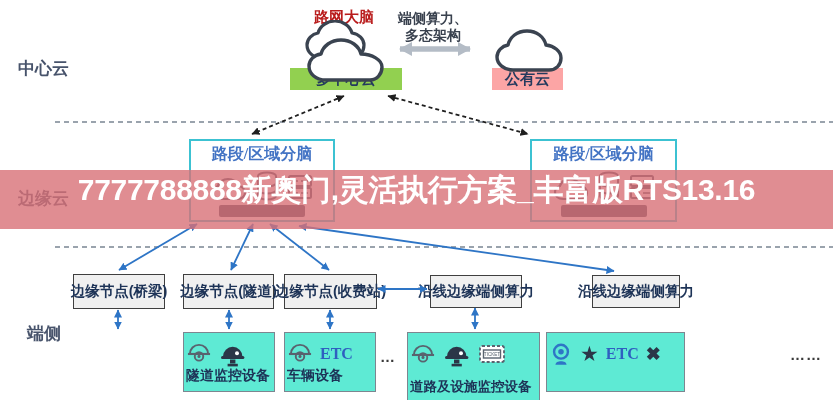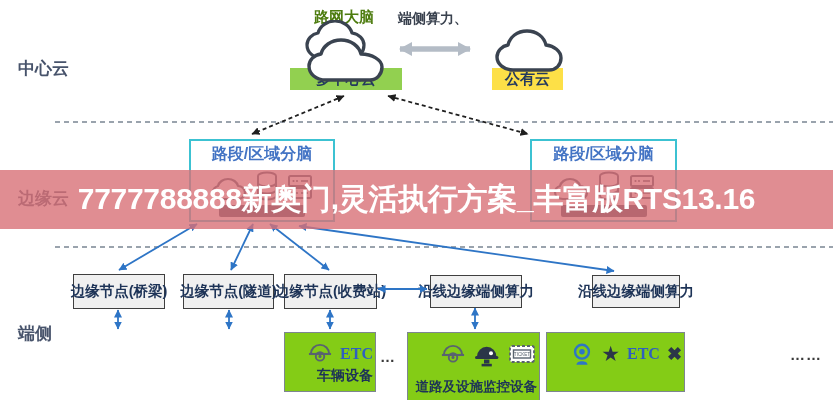--- a/index.html
+++ b/index.html
@@ -7,52 +7,52 @@
     position:relative;width:833px;height:400px;background:#ffffff;overflow:hidden;
     font-family:"Liberation Sans",sans-serif;
   }
   .abs{position:absolute;}
   svg.layer{position:absolute;left:0;top:0;width:833px;height:400px;pointer-events:none;z-index:4;}
 
   
   .lane-label{font-size:17px;font-weight:bold;color:#47536b;z-index:2;}
 
   
-  .cloud-title{font-size:15px;font-weight:bold;color:#4d7c0f;text-align:center;z-index:2;}
+  .cloud-title{font-size:15px;font-weight:bold;color:#b91c1c;text-align:center;z-index:2;}
   .mid-label{font-size:14px;font-weight:bold;color:#39414e;text-align:center;line-height:17px;z-index:2;}
   .tag{display:flex;align-items:center;justify-content:center;font-size:15px;font-weight:bold;color:#243a5e;z-index:2;}
   .tag.green{background:#92d050;}
-  .tag.yellow{background:#fde047;}
+  .tag.yellow{background:#fca5a5;}
   .cloud-svg{z-index:3;}
 
   
-  .brain-box{border:2px solid #3cc2d2;background:#ffffff;z-index:2;display:flex;flex-direction:column;align-items:center;}
+  .brain-box{border:2px solid #3cc2d2;background:#ffffff;z-index:2;display:flex;flex-direction:column;align-items:center;font-family:Liberation Serif, serif;}
   .brain-title{font-size:16px;font-weight:bold;color:#4273c4;margin-top:3px;white-space:nowrap;}
   .brain-icons{display:flex;align-items:flex-end;gap:9px;margin-top:2px;height:34px;}
   .compute-bar{width:86px;height:12px;background:#3a4254;border-radius:2px;margin-top:4px;}
 
   
   .node-box{background:#f0f0f0;border:1.6px solid #3f3f3f;z-index:2;
     display:flex;flex-direction:row;align-items:center;justify-content:center;}
   .node-box span{font-size:14.5px;font-weight:bold;color:#1d3357;line-height:15px;white-space:nowrap;}
 
   
-  .device-box{background:#84cc16;border:1.6px solid #7d8690;z-index:2;
-    display:flex;flex-direction:column;align-items:flex-end;justify-content:space-between;padding:7px 2px 6px 2px;box-sizing:border-box;}
+  .device-box{background:#5eead4;border:1.6px solid #7d8690;z-index:2;
+    display:flex;flex-direction:column;align-items:flex-start;justify-content:space-between;padding:7px 2px 6px 2px;box-sizing:border-box;}
   .device-icons{display:flex;align-items:center;justify-content:center;gap:7px;height:28px;}
   .device-label{font-size:14px;font-weight:bold;color:#1d3357;white-space:nowrap;}
   .proto-label{font-family:"Liberation Serif",serif;font-size:16px;font-weight:600;color:#2f5fc0;}
   .icon-star::before{content:"★";color:#2b3648;font-size:21px;line-height:21px;}
   .icon-cross::before{content:"✖";color:#2b3648;font-size:18px;font-weight:bold;line-height:18px;}
   .ellipsis{font-size:15px;font-weight:bold;color:#3a3a3a;letter-spacing:1px;z-index:2;}
 
   
   .overlay-band{
     left:0;top:170px;width:833px;height:59px;background:rgba(216,112,119,0.8);z-index:6;
-    display:flex;align-items:center;justify-content:center;
+    display:flex;align-items:flex-start;justify-content:center;
   }
   .overlay-text{color:#ffffff;font-size:30px;font-weight:800;white-space:nowrap;letter-spacing:-0.3px;}
 </style>
 </head>
 <body>
 
 <div class="canvas">
 
   <svg class="layer" viewBox="0 0 833 400">
     <defs>
@@ -83,33 +83,34 @@
       <line x1="378" y1="289" x2="427" y2="289" marker-start="url(#mb)" marker-end="url(#mb)"></line>
       <line x1="118" y1="310" x2="118" y2="329" marker-start="url(#mb)" marker-end="url(#mb)"></line>
       <line x1="229" y1="310" x2="229" y2="329" marker-start="url(#mb)" marker-end="url(#mb)"></line>
       <line x1="330" y1="310" x2="330" y2="329" marker-start="url(#mb)" marker-end="url(#mb)"></line>
       <line x1="475" y1="308" x2="475" y2="329" marker-start="url(#mb)" marker-end="url(#mb)"></line>
     </g>
   </svg>
 
   <div class="abs lane-label" style="left:18px;top:57px;">中心云</div>
   <div class="abs lane-label" style="left:18px;top:187px;">边缘云</div>
-  <div class="abs lane-label" style="left:18px;top:322px;">端侧</div>
+  <div class="abs lane-label" style="left:27px;top:322px;">端侧</div>
 
   <div class="abs cloud-title" style="left:296px;top:8px;width:96px;">路网大脑</div>
   <div class="abs tag green" style="left:290px;top:68px;width:112px;height:22px;">
     <span>多中心云</span>
   </div>
   <svg class="abs cloud-svg" style="left:296px;top:20px;" width="98" height="64" viewBox="0 0 98 64">
     <path d="M56 38 H26 C17 38 11 32 11 25 C11 19 16 14 22 13 C24 6 31 1 39 1 C47 1 54 6 56 13 C63 14 68 19 68 25 C68 32 63 38 56 38 Z" fill="#ffffff" stroke="#3a4350" stroke-width="3.2" stroke-linejoin="round"></path>
     <path d="M74 60 H30 C20 60 13 54 13 46 C13 40 18 35 25 34 C27 26 35 20 45 20 C55 20 63 26 65 34 C76 34 86 40 86 47 C86 54 81 60 74 60 Z" fill="#ffffff" stroke="#3a4350" stroke-width="3.4" stroke-linejoin="round"></path>
   </svg>
 
   <div class="abs mid-label" style="left:390px;top:10px;width:86px;">
     <div>端侧算力、</div>
+    <div>多态架构</div>
   </div>
 
   <div class="abs tag yellow" style="left:492px;top:68px;width:71px;height:22px;">
     <span>公有云</span>
   </div>
   <svg class="abs cloud-svg" style="left:491px;top:24px;" width="76" height="50" viewBox="0 0 76 50">
     <path d="M58 46 H22 C13 46 6 40 6 33 C6 27 11 22 17 21 C19 13 26 7 36 7 C46 7 53 13 55 21 C63 22 70 27 70 34 C70 41 65 46 58 46 Z" fill="#ffffff" stroke="#3a4350" stroke-width="3.4" stroke-linejoin="round"></path>
   </svg>
 
   <div class="abs brain-box" style="left:189px;top:139px;width:146px;height:83px;box-sizing:border-box;">
@@ -179,51 +180,69 @@
   <div class="abs node-box" style="left:430px;top:275px;width:90px;height:31px;">
     <span>沿线边缘</span>
     <span>端侧算力</span>
   </div>
   <div class="abs node-box" style="left:592px;top:275px;width:86px;height:31px;">
     <span>沿线边缘</span>
     <span>端侧算力</span>
   </div>
 
 
-
-  <div class="abs device-box" style="left:284px;top:332px;width:92px;height:60px;">
-    <div class="device-icons">
-      <svg width="26" height="25" viewBox="0 0 26 26">
-        <path d="M3.5 13.5 A9.5 9.5 0 0 1 22.5 13.5 Z" fill="none" stroke="#59636f" stroke-width="2"></path>
-        <line x1="1.5" y1="13.5" x2="24.5" y2="13.5" stroke="#59636f" stroke-width="2.2"></line>
-        <circle cx="13" cy="16" r="4.4" fill="none" stroke="#59636f" stroke-width="2"></circle>
-        <circle cx="13" cy="16" r="1.6" fill="#59636f"></circle>
-      </svg>
-      <span class="proto-label">ETC</span>
-    </div>
-    <div class="device-label">车辆设备</div>
-  </div>
-
-  <div class="abs ellipsis" style="left:380px;top:348px;">…</div>
-
-  <div class="abs device-box" style="left:407px;top:332px;width:133px;height:71px;">
+  <div class="abs device-box" style="left:183px;top:332px;width:92px;height:60px;">
     <div class="device-icons">
       <svg width="26" height="25" viewBox="0 0 26 26">
         <path d="M3.5 13.5 A9.5 9.5 0 0 1 22.5 13.5 Z" fill="none" stroke="#59636f" stroke-width="2"></path>
         <line x1="1.5" y1="13.5" x2="24.5" y2="13.5" stroke="#59636f" stroke-width="2.2"></line>
         <circle cx="13" cy="16" r="4.4" fill="none" stroke="#59636f" stroke-width="2"></circle>
         <circle cx="13" cy="16" r="1.6" fill="#59636f"></circle>
       </svg>
       <svg width="27" height="26" viewBox="0 0 27 26">
         <path d="M4 15.5 A9.7 9.7 0 0 1 23.4 15.5 Z" fill="#2b3648"></path>
         <rect x="2" y="15" width="23.4" height="3" rx="1.5" fill="#2b3648"></rect>
         <circle cx="18" cy="12.2" r="2" fill="#ffffff"></circle>
         <rect x="11" y="18.5" width="5.4" height="4" fill="#2b3648"></rect>
         <rect x="8.6" y="22.8" width="10.2" height="2.6" fill="#2b3648"></rect>
       </svg>
+    </div>
+    <div class="device-label">隧道监控设备</div>
+  </div>
+
+  <div class="abs device-box" style="left:284px;top:332px;width:92px;height:60px;">
+    <div class="device-icons">
+      <svg width="26" height="25" viewBox="0 0 26 26">
+        <path d="M3.5 13.5 A9.5 9.5 0 0 1 22.5 13.5 Z" fill="none" stroke="#59636f" stroke-width="2"></path>
+        <line x1="1.5" y1="13.5" x2="24.5" y2="13.5" stroke="#59636f" stroke-width="2.2"></line>
+        <circle cx="13" cy="16" r="4.4" fill="none" stroke="#59636f" stroke-width="2"></circle>
+        <circle cx="13" cy="16" r="1.6" fill="#59636f"></circle>
+      </svg>
+      <span class="proto-label">ETC</span>
+    </div>
+    <div class="device-label">车辆设备</div>
+  </div>
+
+  <div class="abs ellipsis" style="left:380px;top:348px;">…</div>
+
+  <div class="abs device-box" style="left:407px;top:332px;width:133px;height:71px;">
+    <div class="device-icons">
+      <svg width="26" height="25" viewBox="0 0 26 26">
+        <path d="M3.5 13.5 A9.5 9.5 0 0 1 22.5 13.5 Z" fill="none" stroke="#59636f" stroke-width="2"></path>
+        <line x1="1.5" y1="13.5" x2="24.5" y2="13.5" stroke="#59636f" stroke-width="2.2"></line>
+        <circle cx="13" cy="16" r="4.4" fill="none" stroke="#59636f" stroke-width="2"></circle>
+        <circle cx="13" cy="16" r="1.6" fill="#59636f"></circle>
+      </svg>
+      <svg width="27" height="26" viewBox="0 0 27 26">
+        <path d="M4 15.5 A9.7 9.7 0 0 1 23.4 15.5 Z" fill="#2b3648"></path>
+        <rect x="2" y="15" width="23.4" height="3" rx="1.5" fill="#2b3648"></rect>
+        <circle cx="18" cy="12.2" r="2" fill="#ffffff"></circle>
+        <rect x="11" y="18.5" width="5.4" height="4" fill="#2b3648"></rect>
+        <rect x="8.6" y="22.8" width="10.2" height="2.6" fill="#2b3648"></rect>
+      </svg>
       <svg width="30" height="26" viewBox="0 0 30 26">
         <rect x="3" y="5" width="24" height="16" rx="2" fill="#ffffff" stroke="#59636f" stroke-width="1.8" stroke-dasharray="3 2"></rect>
         <rect x="6.5" y="9" width="17" height="8" fill="none" stroke="#59636f" stroke-width="1.4"></rect>
         <text x="15" y="15.2" font-size="4.6" text-anchor="middle" fill="#59636f" font-family="Liberation Sans, sans-serif">TICKET</text>
       </svg>
     </div>
     <div class="device-label" style="font-size:13.5px;">道路及设施监控设备</div>
   </div>
 
   <div class="abs device-box" style="left:546px;top:332px;width:139px;height:60px;">

